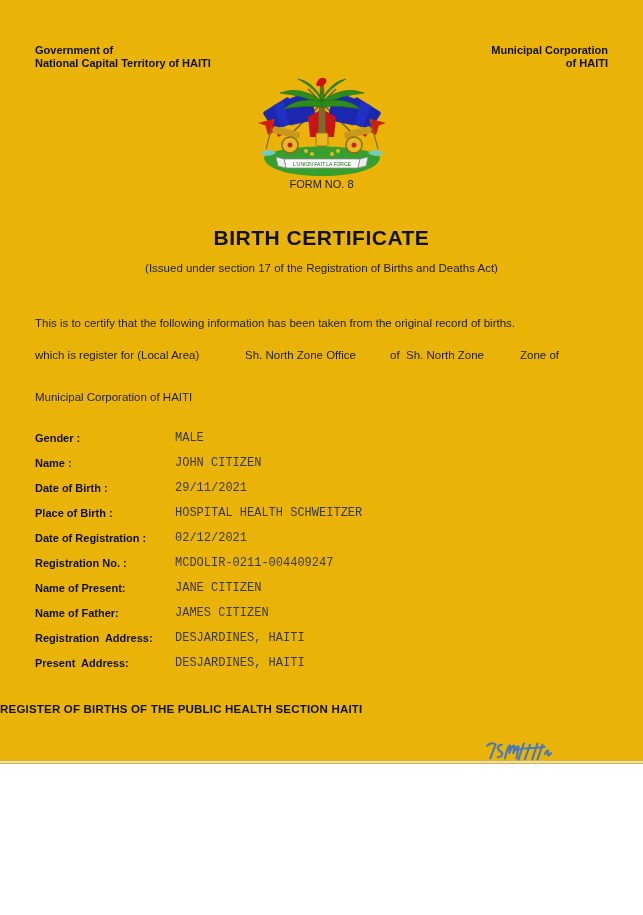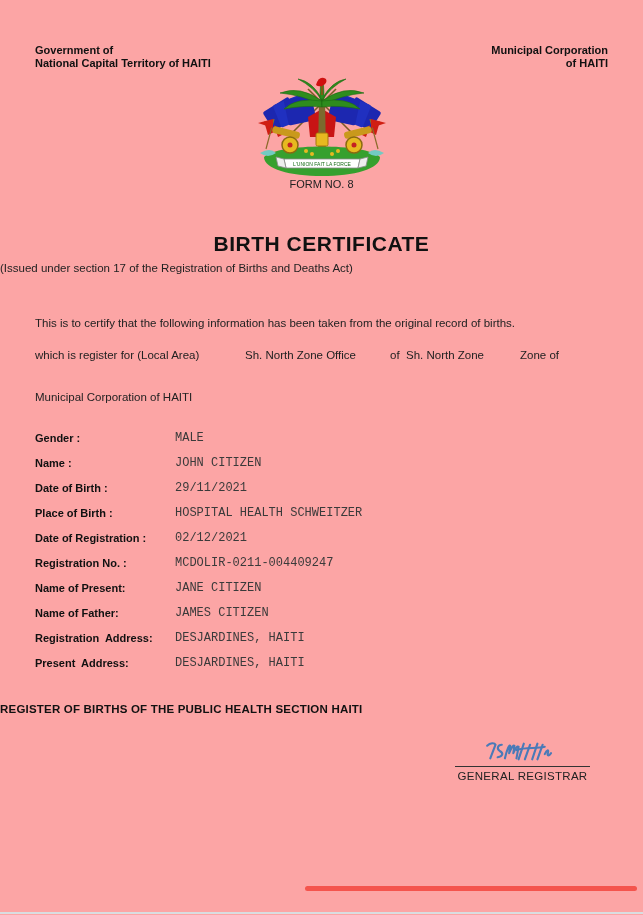--- a/index.html
+++ b/index.html
@@ -1,20 +1,20 @@
 <!DOCTYPE html>
 <html><head>
 <meta charset="utf-8">
 <style>
   html, body { margin: 0; padding: 0; background: #ffffff; }
   .page {
     position: relative;
     width: 643px;
-    height: 915px;
-    background: #fca5a5;
+    height: 764px;
+    background: #eab308;
     font-family: "Liberation Sans", sans-serif;
     color: #1a1a1a;
     overflow: hidden;
   }
   .bottom-edge {
     position: absolute; left: 0; right: 0; bottom: 1px;
     height: 2px; background: #d9dde1;
   }
   
   .hdr-left {
@@ -27,27 +27,27 @@
     text-align: right;
   }
   
   .emblem { position: absolute; left: 250px; top: 73px; width: 144px; height: 104px; }
   
   .form-no {
     position: absolute; left: 0; right: 0; top: 178px;
     text-align: center; font-size: 11px; color: #222;
   }
   .title {
-    position: absolute; left: 0; right: 0; top: 218px; margin: 14px;
+    position: absolute; left: 0; right: 0; top: 218px; margin: 8px;
     text-align: center; font-size: 21px; font-weight: bold;
     letter-spacing: 0.5px; color: #111;
   }
   .subtitle {
     position: absolute; left: 0; right: 0; top: 262px;
-    text-align: left; font-size: 11.5px; color: #222;
+    text-align: center; font-size: 11.5px; color: #222;
   }
   .certify-line {
     position: absolute; left: 35px; top: 305px;
     font-size: 11.5px; color: #222;
   }
   .register-line { position: absolute; left: 0; top: 349px; width: 100%; font-size: 11.5px; color: #222; }
   .register-line span { position: absolute; white-space: pre; }
   .reg-lead   { left: 35px; }
   .reg-office { left: 245px; }
   .reg-ofzone { left: 390px; }

